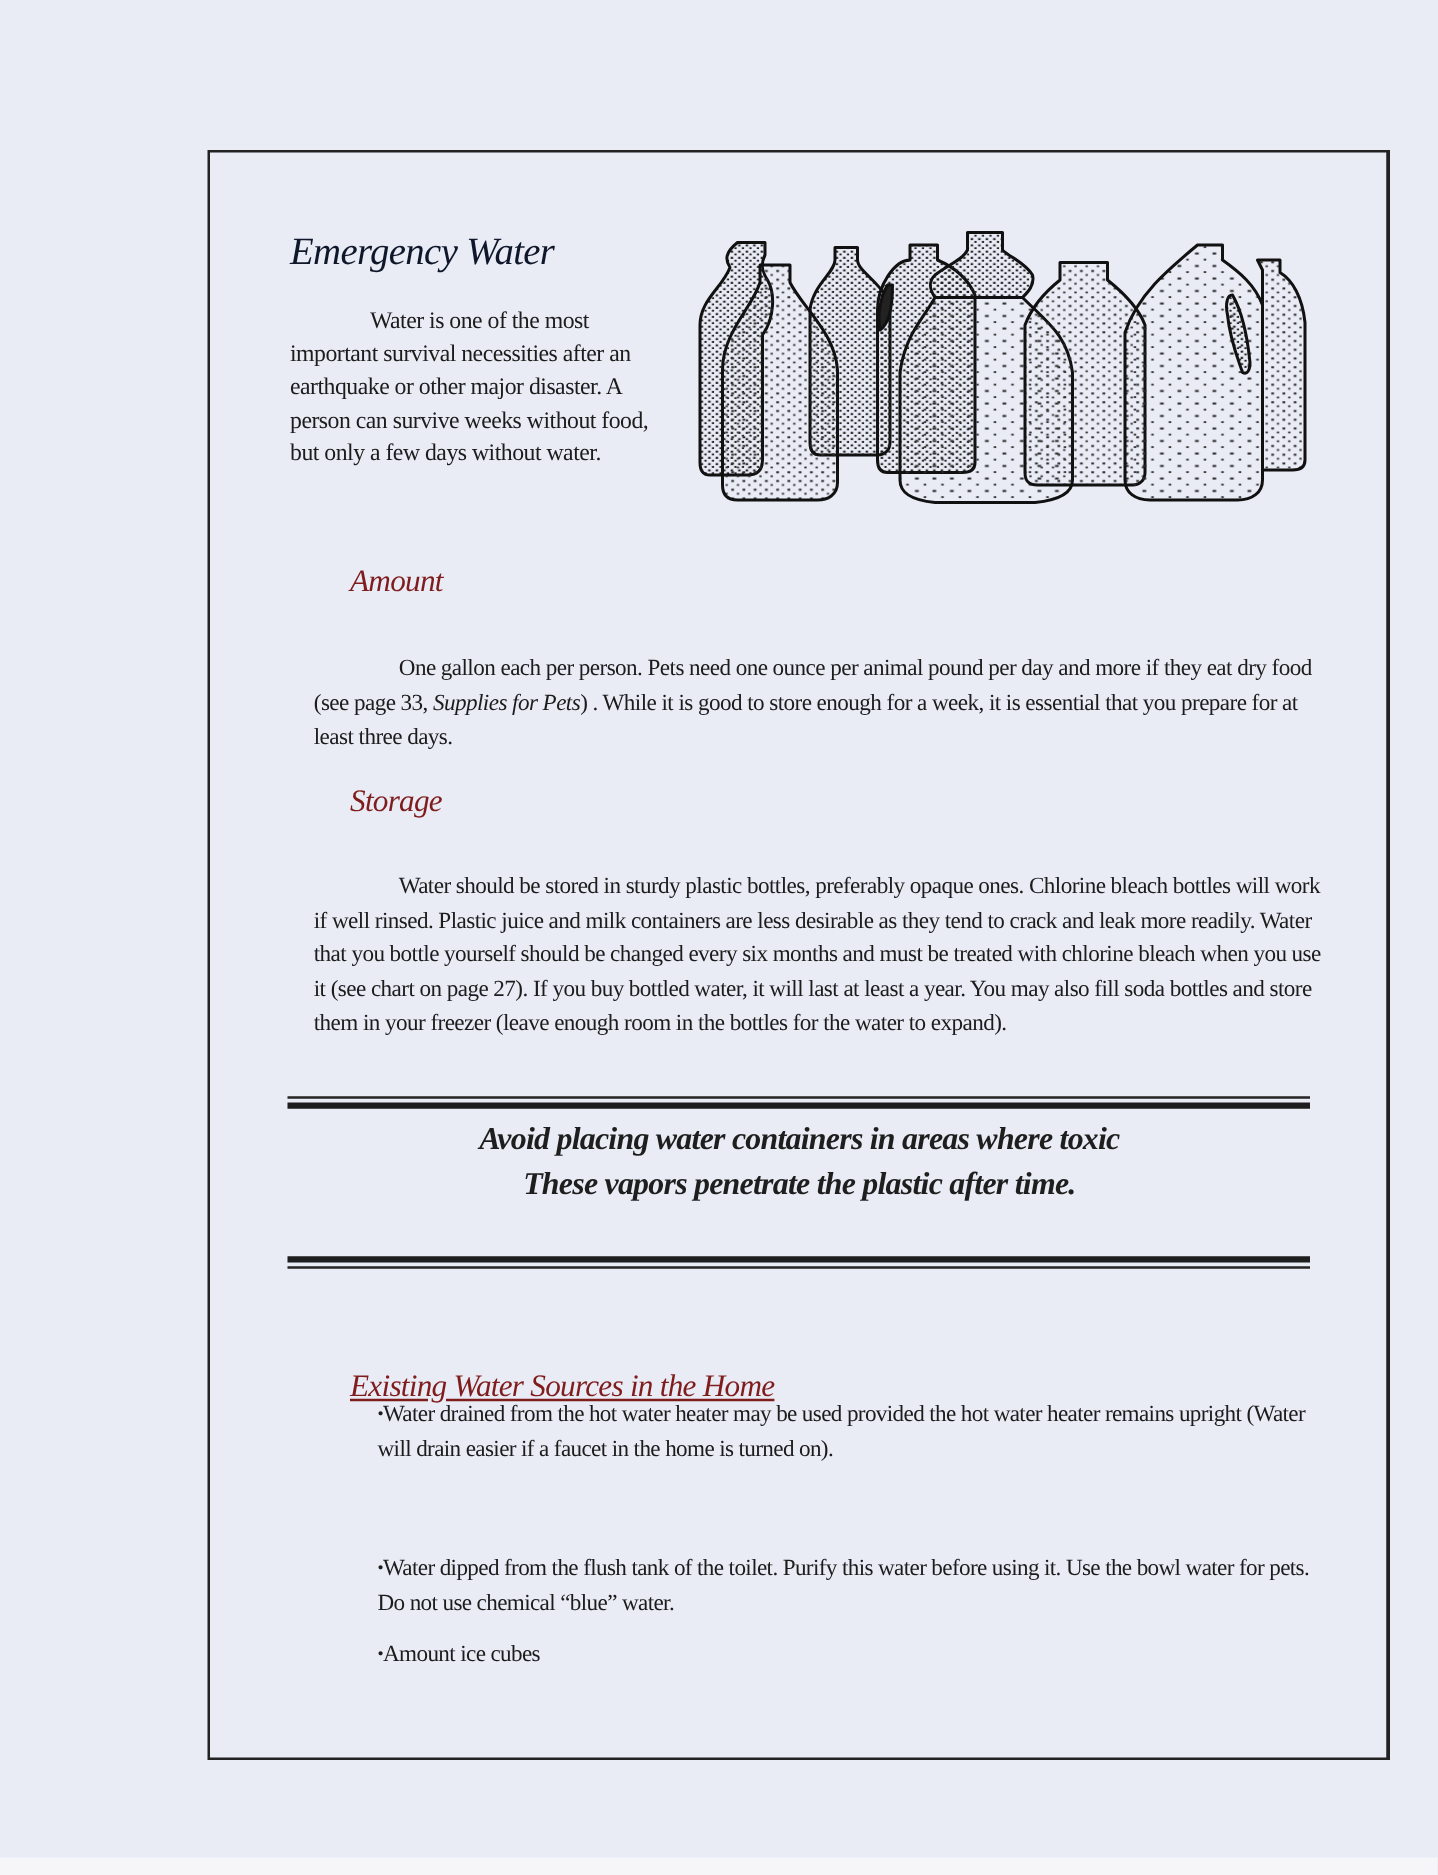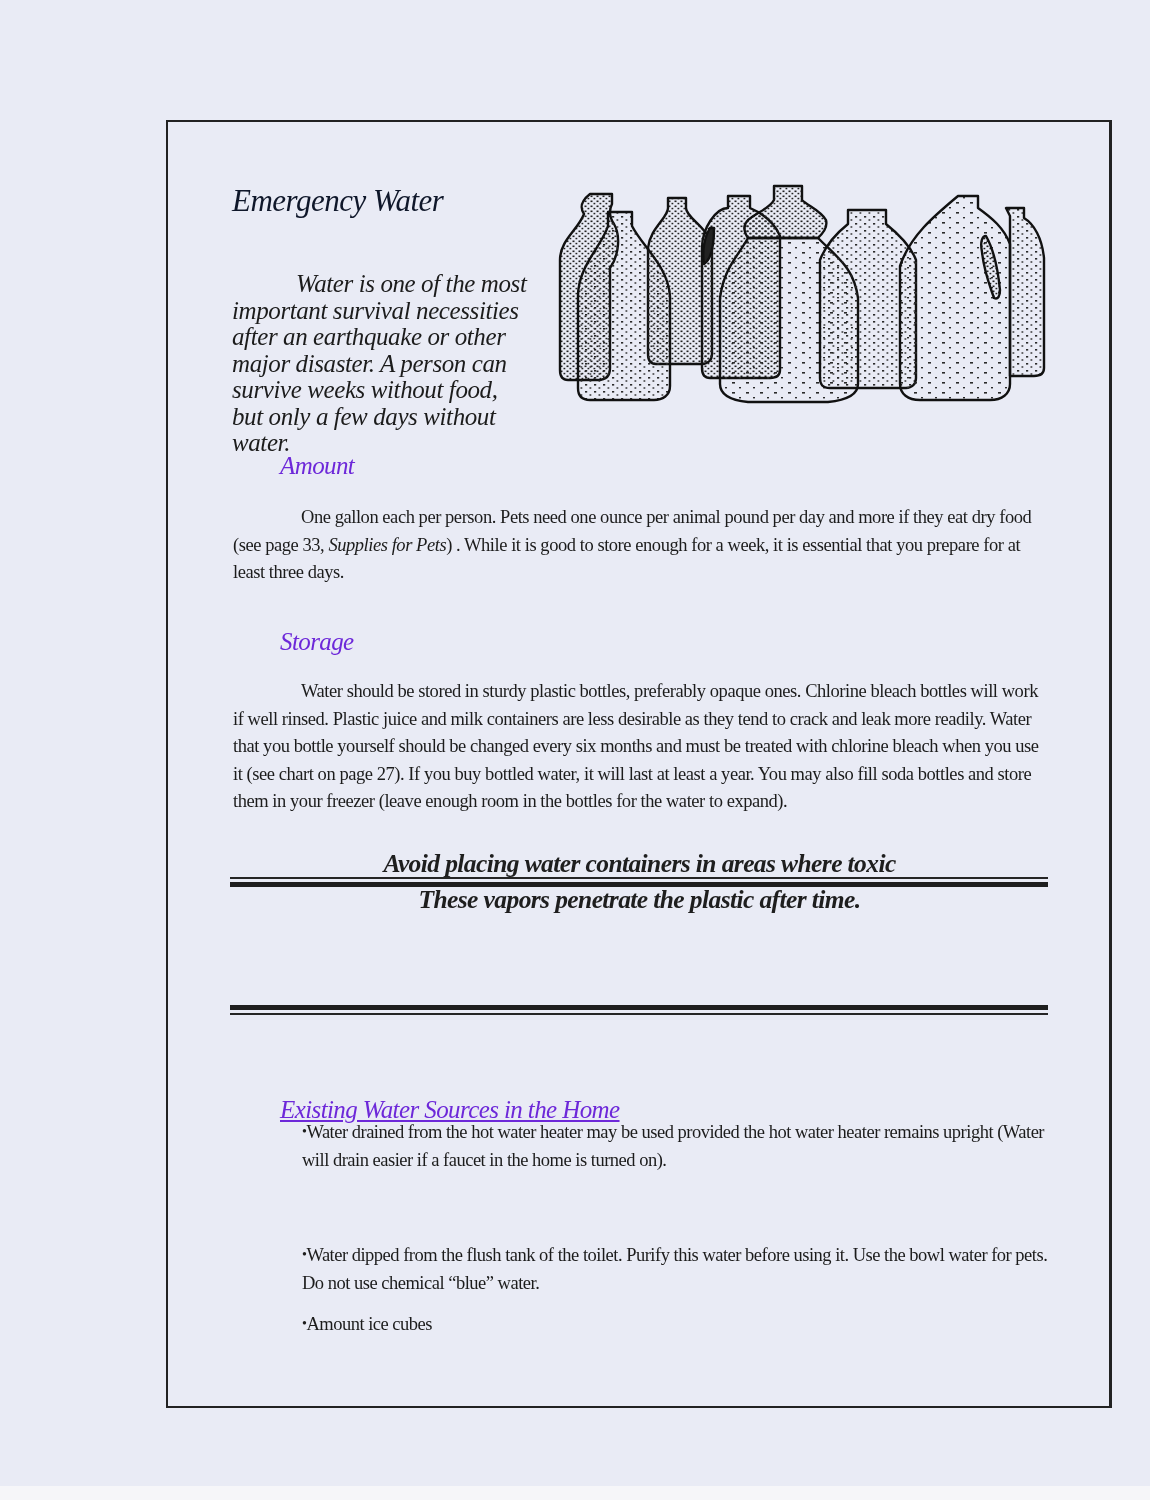--- a/index.html
+++ b/index.html
@@ -39,51 +39,50 @@
       margin: 0;
       font-size: 31px;
       font-style: italic;
       font-weight: normal;
       letter-spacing: -0.5px;
       color: #0f172a;
     }
     .intro {
       position: absolute;
       left: 232px;
-      top: 271px;
+      top: 244px;
       width: 300px;
       margin: 0;
-      font-size: 25px;
+      font-size: 19px;
       line-height: 26.5px;
       letter-spacing: -0.4px;
       text-indent: 64px;
-      font-style: italic;
     }
     .illustration {
       position: absolute;
       left: 548px;
       top: 180px;
       width: 498px;
       height: 226px;
     }
     .h2 {
       position: absolute;
       left: 280px;
       margin: 0;
       font-size: 25px;
       font-style: italic;
       font-weight: normal;
       letter-spacing: -0.6px;
-      color: #6d28d9;
+      color: #7f1d1d;
     }
     .body-para {
       position: absolute;
       left: 233px;
       width: 815px;
-      margin: 0;
+      margin: 18px;
       font-size: 18.5px;
       line-height: 27.5px;
       letter-spacing: -0.45px;
       text-indent: 68px;
     }
     .body-para em { font-style: italic; }
     .rule-thin {
       position: absolute;
       left: 230px;
       width: 818px;
@@ -93,21 +92,21 @@
     .rule-thick {
       position: absolute;
       left: 230px;
       width: 818px;
       height: 5px;
       background: #1e1e1e;
     }
     .callout {
       position: absolute;
       left: 232px;
-      top: 846px;
+      top: 893px;
       width: 815px;
       margin: 0;
       text-align: center;
       font-size: 25.5px;
       font-style: italic;
       font-weight: bold;
       line-height: 36px;
       letter-spacing: -0.6px;
       color: #1e1e1e;
     }

